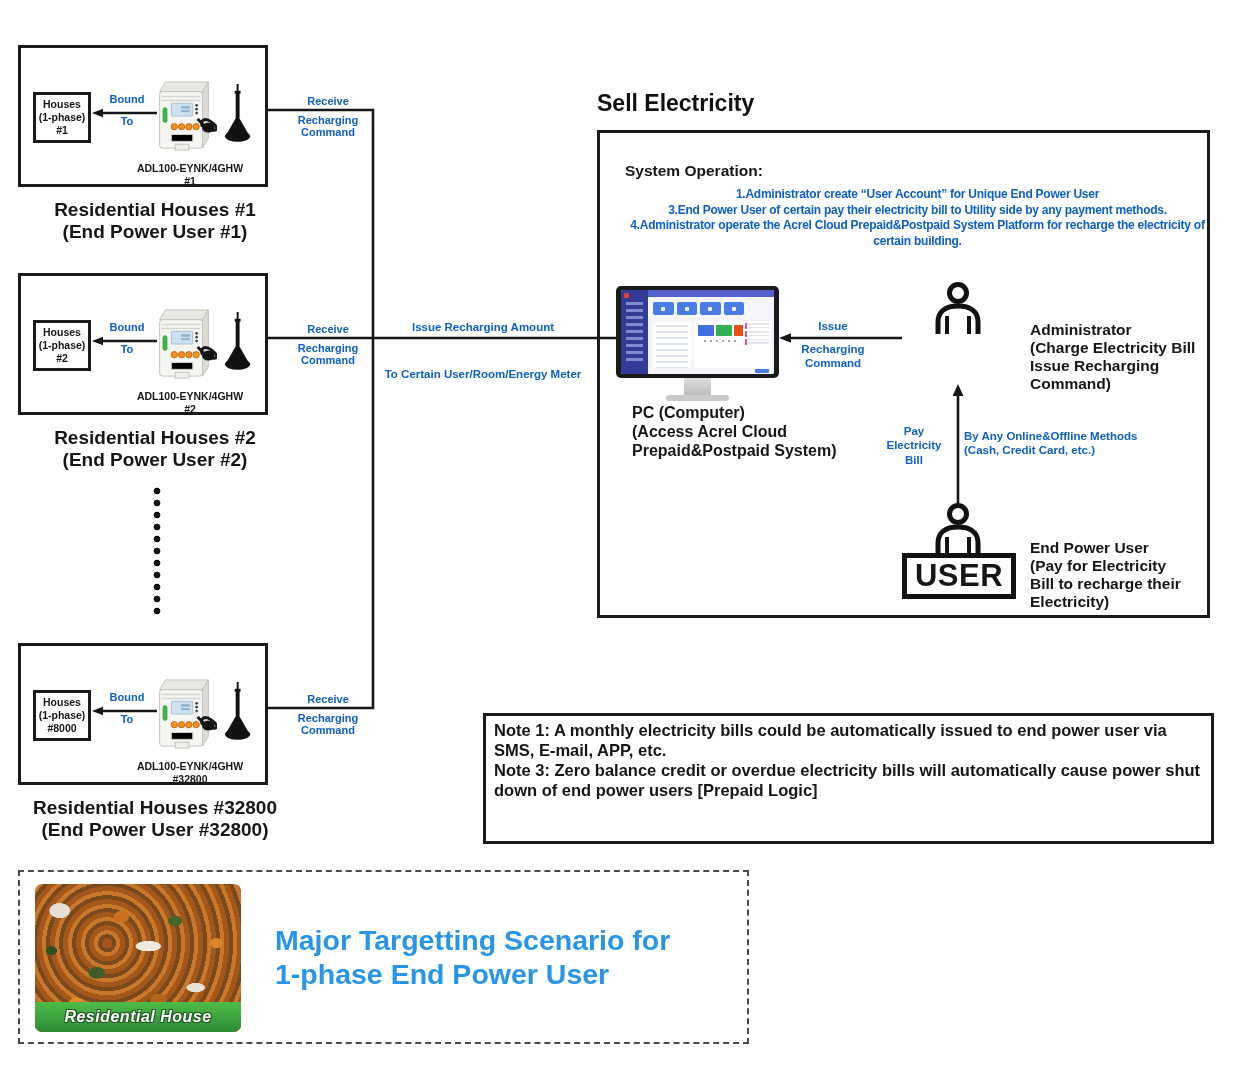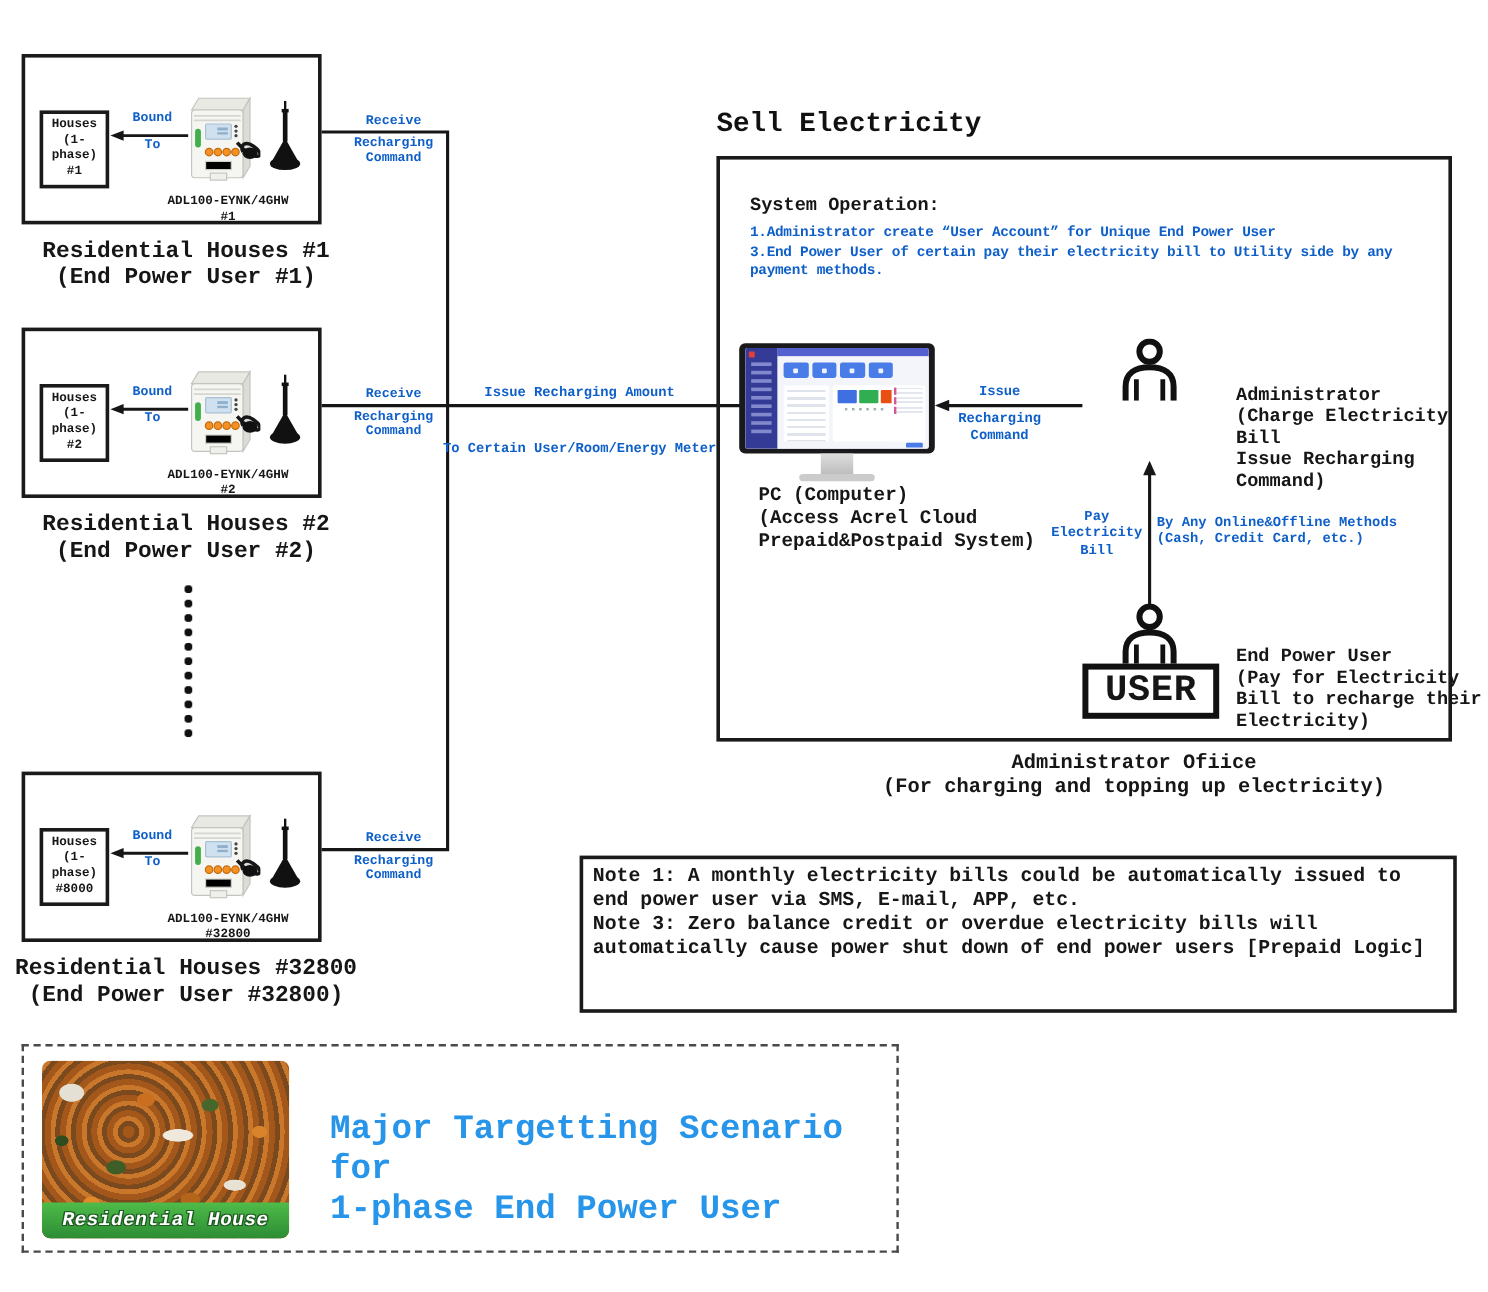--- a/index.html
+++ b/index.html
@@ -1,17 +1,17 @@
 <!DOCTYPE html>
 <html><head>
 <meta charset="utf-8">
 <style>
   html,body{margin:0;padding:0;background:#fff;}
   #canvas{position:relative;width:1240px;height:1077px;background:#ffffff;overflow:hidden;
-          font-family:Liberation Mono, monospace;font-weight:700;color:#161616;}
+          font-family:Liberation Sans, sans-serif;font-weight:700;color:#161616;}
   .pre{white-space:pre-line;}
   .blue{color:#0e5fc8;}
 
   
   #wires{position:absolute;left:0;top:0;width:1240px;height:1077px;pointer-events:none;}
   #wires line, #wires polyline{stroke:#161616;stroke-width:2.6;fill:none;}
   #wires polygon{fill:#161616;}
 
   
   .house{position:absolute;width:380px;height:205px;}
@@ -35,21 +35,21 @@
   .recv-2a{top:693px;} .recv-2b{top:712px;}
 
   .dots{position:absolute;left:153px;top:487px;width:8px;height:128px;
         background-image:radial-gradient(circle 3.4px at 4px 4px,#111 3.3px,transparent 3.6px);
         background-size:8px 12px;background-repeat:repeat-y;}
 
   
   .sell-title{position:absolute;left:597px;top:90px;font-size:23px;color:#111;}
   .sell-box{position:absolute;left:597px;top:130px;width:613px;height:488px;border:3px solid #1a1a1a;box-sizing:border-box;}
   .sysop-head{position:absolute;left:625px;top:162px;font-size:15.5px;}
-  .sysop{position:absolute;left:625px;top:187px;width:585px;font-size:12px;letter-spacing:-0.25px;line-height:1.3;color:#0e5fc8;}
+  .sysop{position:absolute;left:625px;top:187px;width:585px;font-size:12px;letter-spacing:-0.25px;line-height:1.3;color:#0e5fc8;text-align:center;}
 
   .mal1{position:absolute;left:373px;top:321px;width:220px;text-align:center;font-size:11.5px;color:#0e5fc8;}
   .mal2{position:absolute;left:358px;top:343px;width:250px;text-align:center;font-size:11.5px;color:#0e5fc8;margin-top:25px;}
   .il1{position:absolute;left:788px;top:320px;width:90px;text-align:center;font-size:11.5px;color:#0e5fc8;}
   .il2{position:absolute;left:783px;top:343px;width:100px;text-align:center;font-size:11.5px;line-height:1.2;color:#0e5fc8;}
 
   
   .pc{position:absolute;left:616px;top:286px;width:163px;height:116px;}
   .screen{position:absolute;left:0;top:0;width:163px;height:92px;background:#1a1a1c;border-radius:5px;box-sizing:border-box;padding:4px 5px;}
   .scr-inner{width:100%;height:100%;background:#fff;border-radius:2px;display:flex;overflow:hidden;}
@@ -297,20 +297,21 @@
 
   <div class="mal1">Issue Recharging Amount</div>
   <div class="mal2">To Certain User/Room/Energy Meter</div>
 
   <div class="sell-title">Sell Electricity</div>
   <div class="sell-box"></div>
   <div class="sysop-head">System Operation:</div>
   <div class="sysop">
     <div>1.Administrator create “User Account” for Unique End Power User</div>
     <div>3.End Power User of certain pay their electricity bill to Utility side by any payment methods.</div>
+    <div>4.Administrator operate the Acrel Cloud Prepaid&amp;Postpaid System Platform for recharge the electricity of certain building.</div>
   </div>
 
   <div class="pc">
     <div class="screen">
       <div class="scr-inner">
         <div class="scr-side">
           <span class="scr-logo"></span>
           <i style="margin-top:12px"></i>
             <i></i>
             <i></i>
@@ -382,22 +383,20 @@
     <path d="M10,52 V40 C10,29 18,24 30,24 C42,24 50,29 50,40 V52" fill="#fff" stroke="#111" stroke-width="5"></path>
     <line x1="19" y1="34" x2="19" y2="52" stroke="#111" stroke-width="4"></line>
     <line x1="41" y1="34" x2="41" y2="52" stroke="#111" stroke-width="4"></line>
   </svg>
   <div class="bigbox user-box">USER</div>
   <div class="user-caption pre">End Power User
 (Pay for Electricity
 Bill to recharge their
 Electricity)</div>
 
-  <div class="office-caption pre">Administrator Ofiice
-(For charging and topping up electricity)</div>
 
   <div class="notes">
     <div>Note 1: A monthly electricity bills could be automatically issued to end power user via SMS, E-mail, APP, etc.</div>
     <div>Note 3: Zero balance credit or overdue electricity bills will automatically cause power shut down of end power users [Prepaid Logic]</div>
   </div>
 
   <div class="footer">
     <div class="photo">
       <div class="photo-banner">
         <span>Residential House</span>

